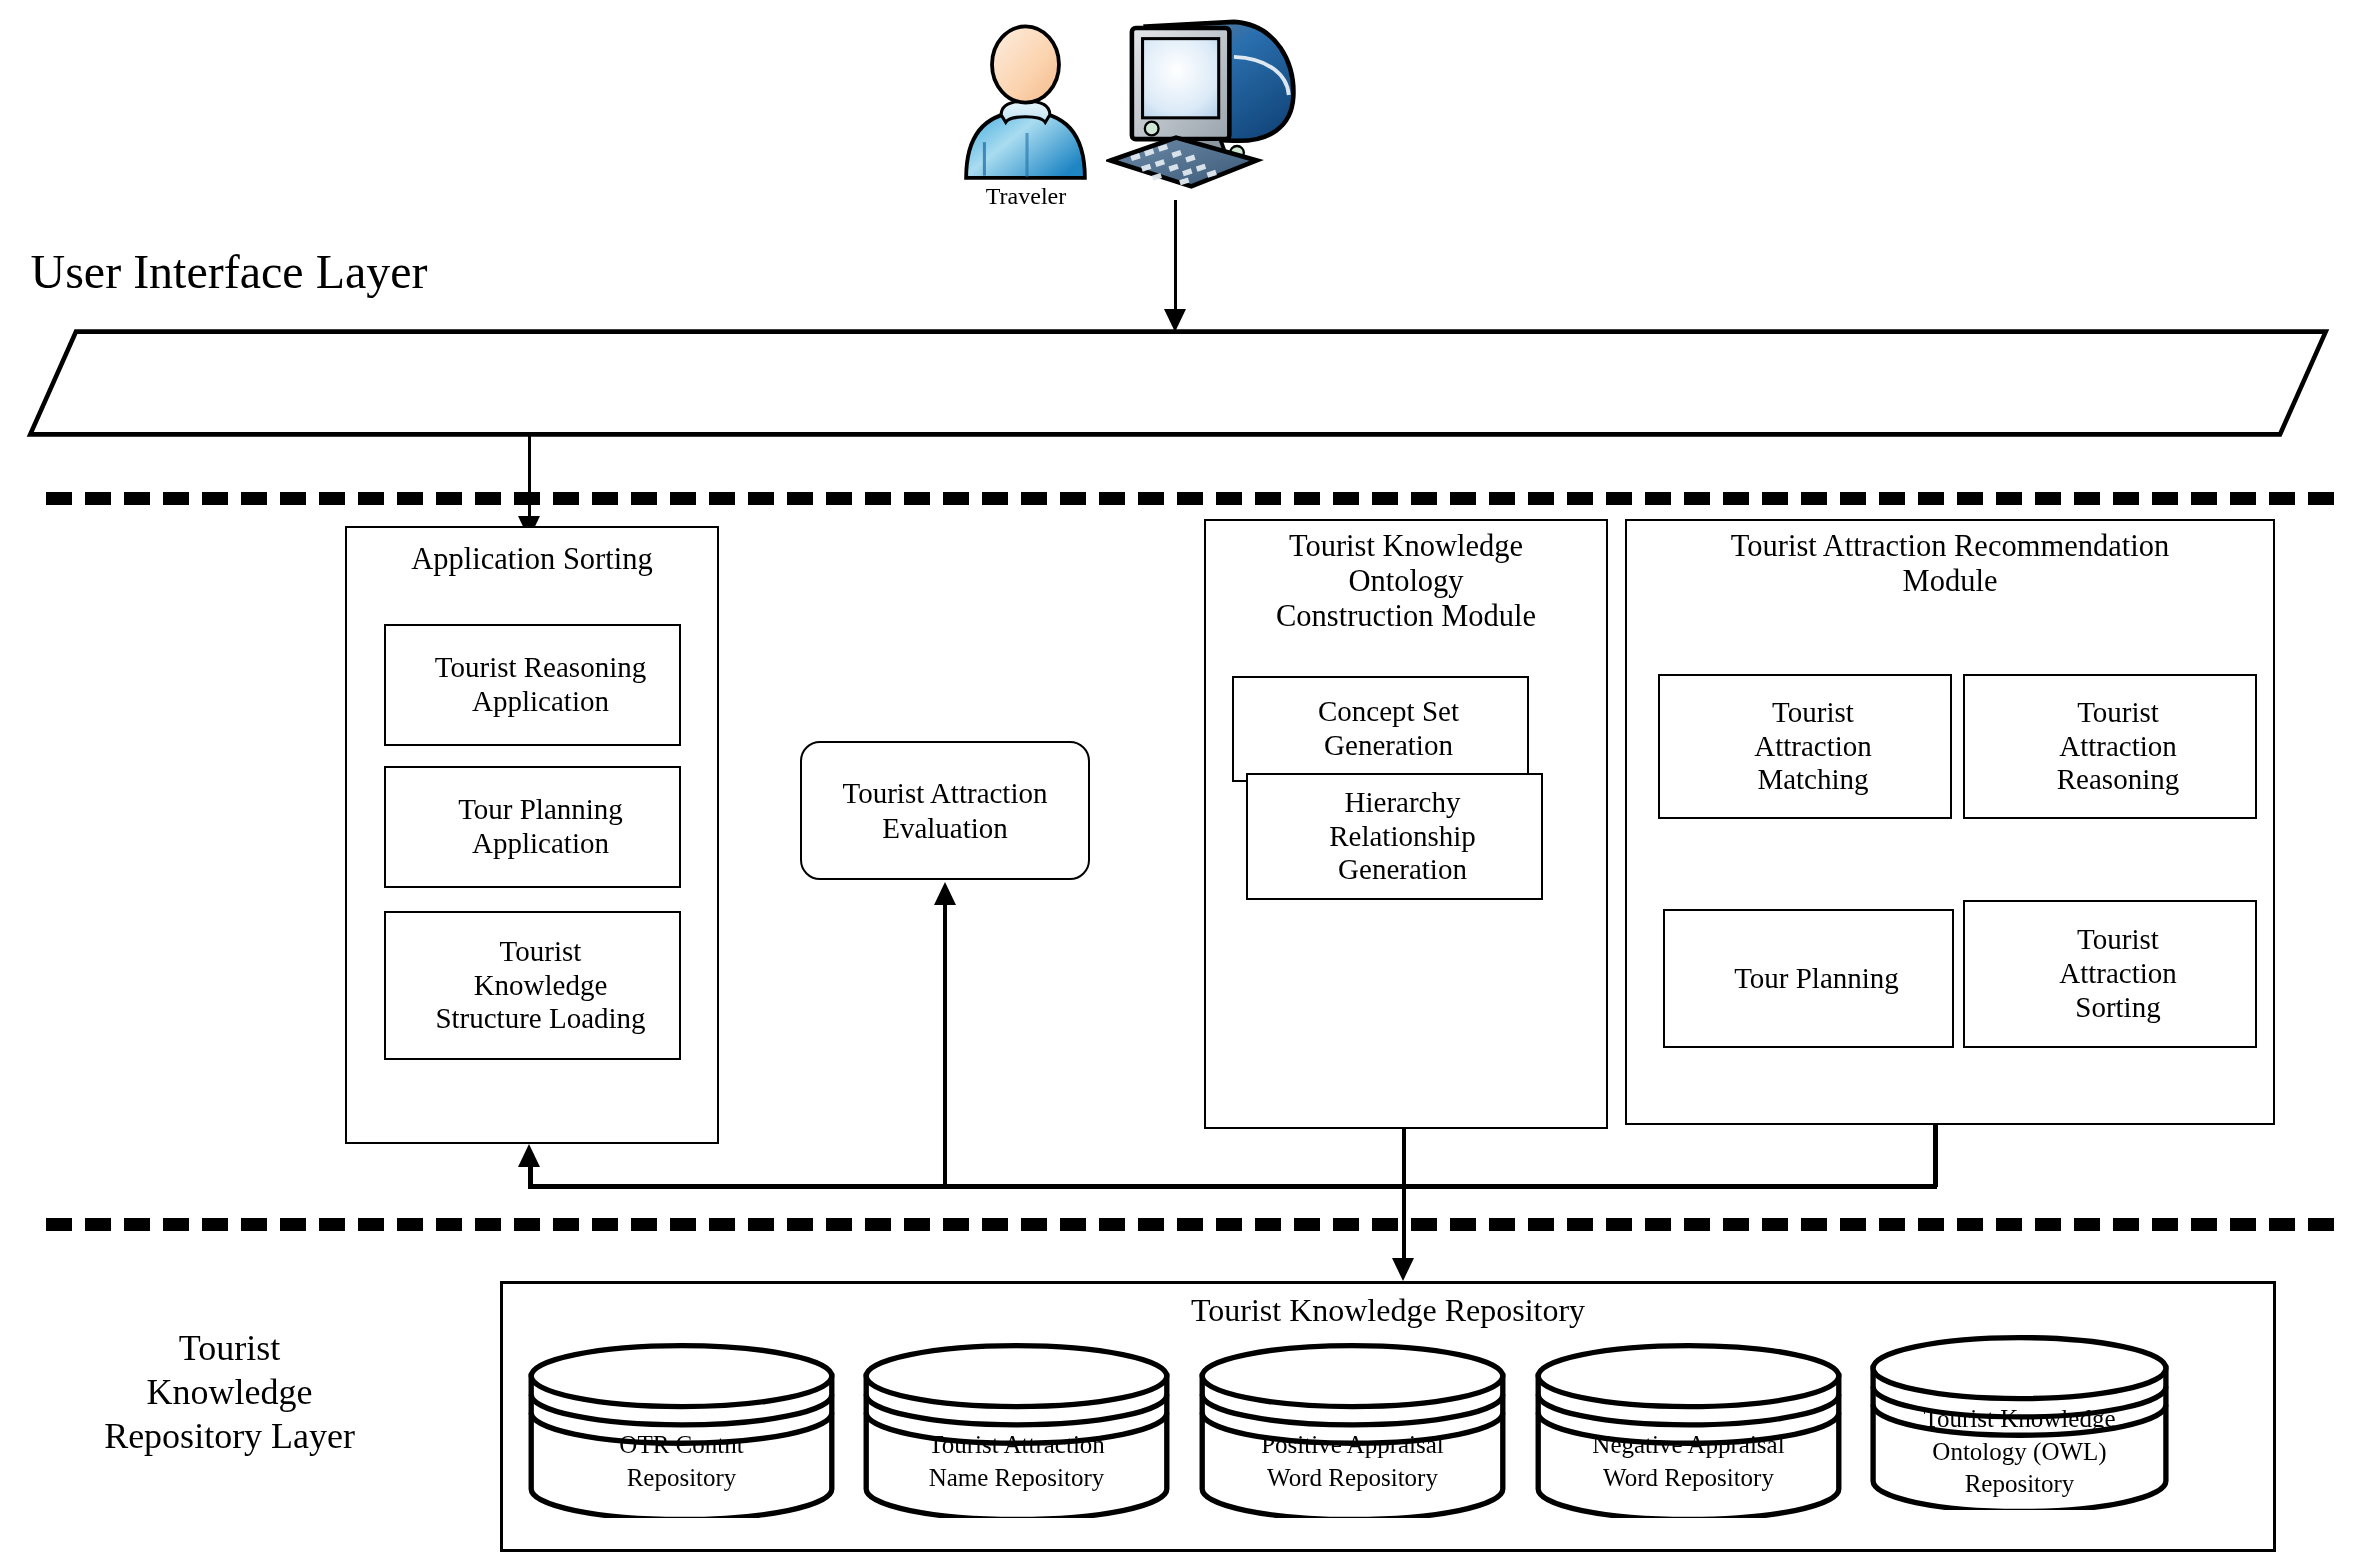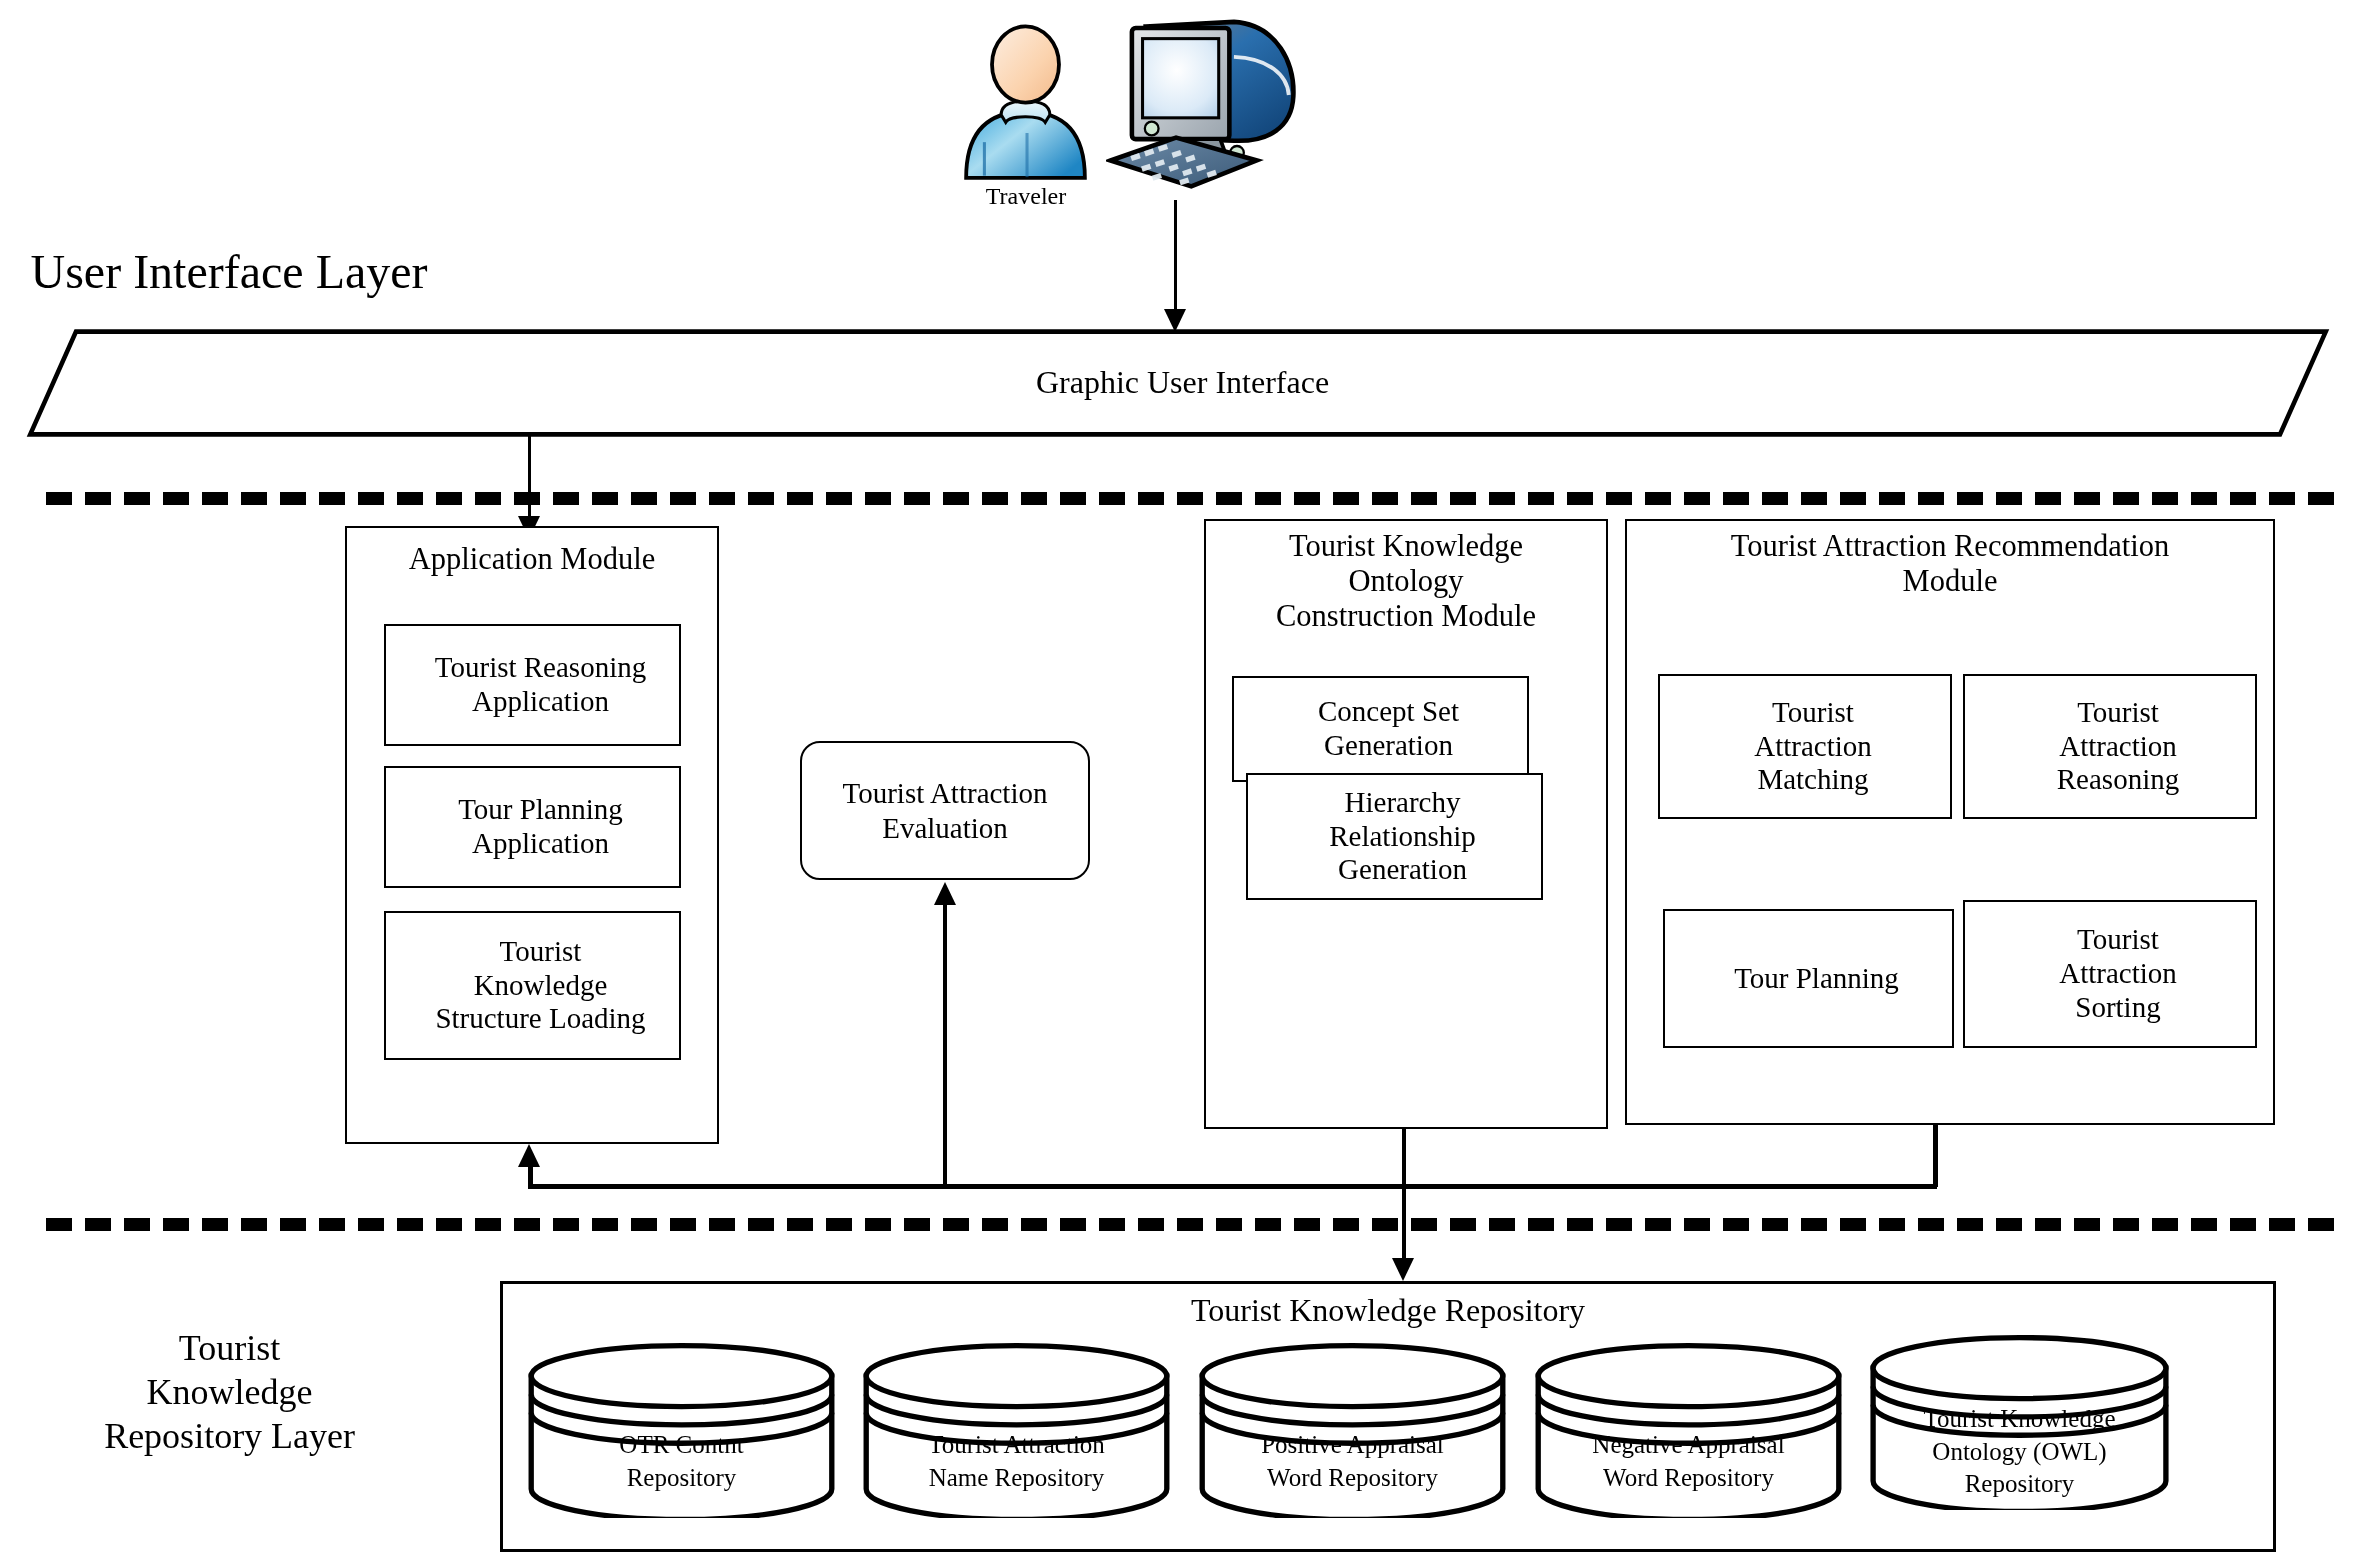--- a/index.html
+++ b/index.html
@@ -152,31 +152,30 @@
   <div class="layer-label" style="left:30.5px;top:243px;width:473px;text-align:left;font-size:48px">User Interface Layer</div>
 
 
   <div class="layer-label" style="left:4.6px;top:1327px;width:450px">Tourist
 Knowledge
 Repository Layer</div>
 
   <svg id="gui-shape" style="left:15.3px;top:324px;width:2326px;height:118px" viewBox="0 0 3050 155" preserveAspectRatio="none">
     <polygon points="80,10 3030,10 2970,145 20,145" fill="#fff" stroke="#000" stroke-width="6"></polygon>
   </svg>
-  <div id="gui-text" style="left:763px;top:364px;width:839px">Graphic User Interface</div>
 
   <div class="vline" style="left:528px;top:432px;width:3.1px;height:107px"></div>
   <div class="arrow-down" style="left:518px;top:516px"></div>
 
   <div class="dash-sep" style="left:46px;top:492px;width:2288px"></div>
   <div class="dash-sep" style="left:46px;top:1218px;width:2288px"></div>
 
   <div class="box" style="left:345px;top:526px;width:374px;height:618px">
   </div>
-  <div class="box-title" style="left:345px;top:542px;width:374px">Application Module</div>
+  <div class="box-title" style="left:345px;top:542px;width:374px">Application Sorting</div>
 
   <div class="inner-box" style="left:384px;top:624px;width:297px;height:122px">Tourist Reasoning
 Application</div>
   <div class="inner-box" style="left:384px;top:766px;width:297px;height:122px">Tour Planning
 Application</div>
   <div class="inner-box" style="left:384px;top:911px;width:297px;height:149px">Tourist
 Knowledge
 Structure Loading</div>
 
   <div class="rounded" style="left:800px;top:741px;width:290px;height:139px">Tourist Attraction

